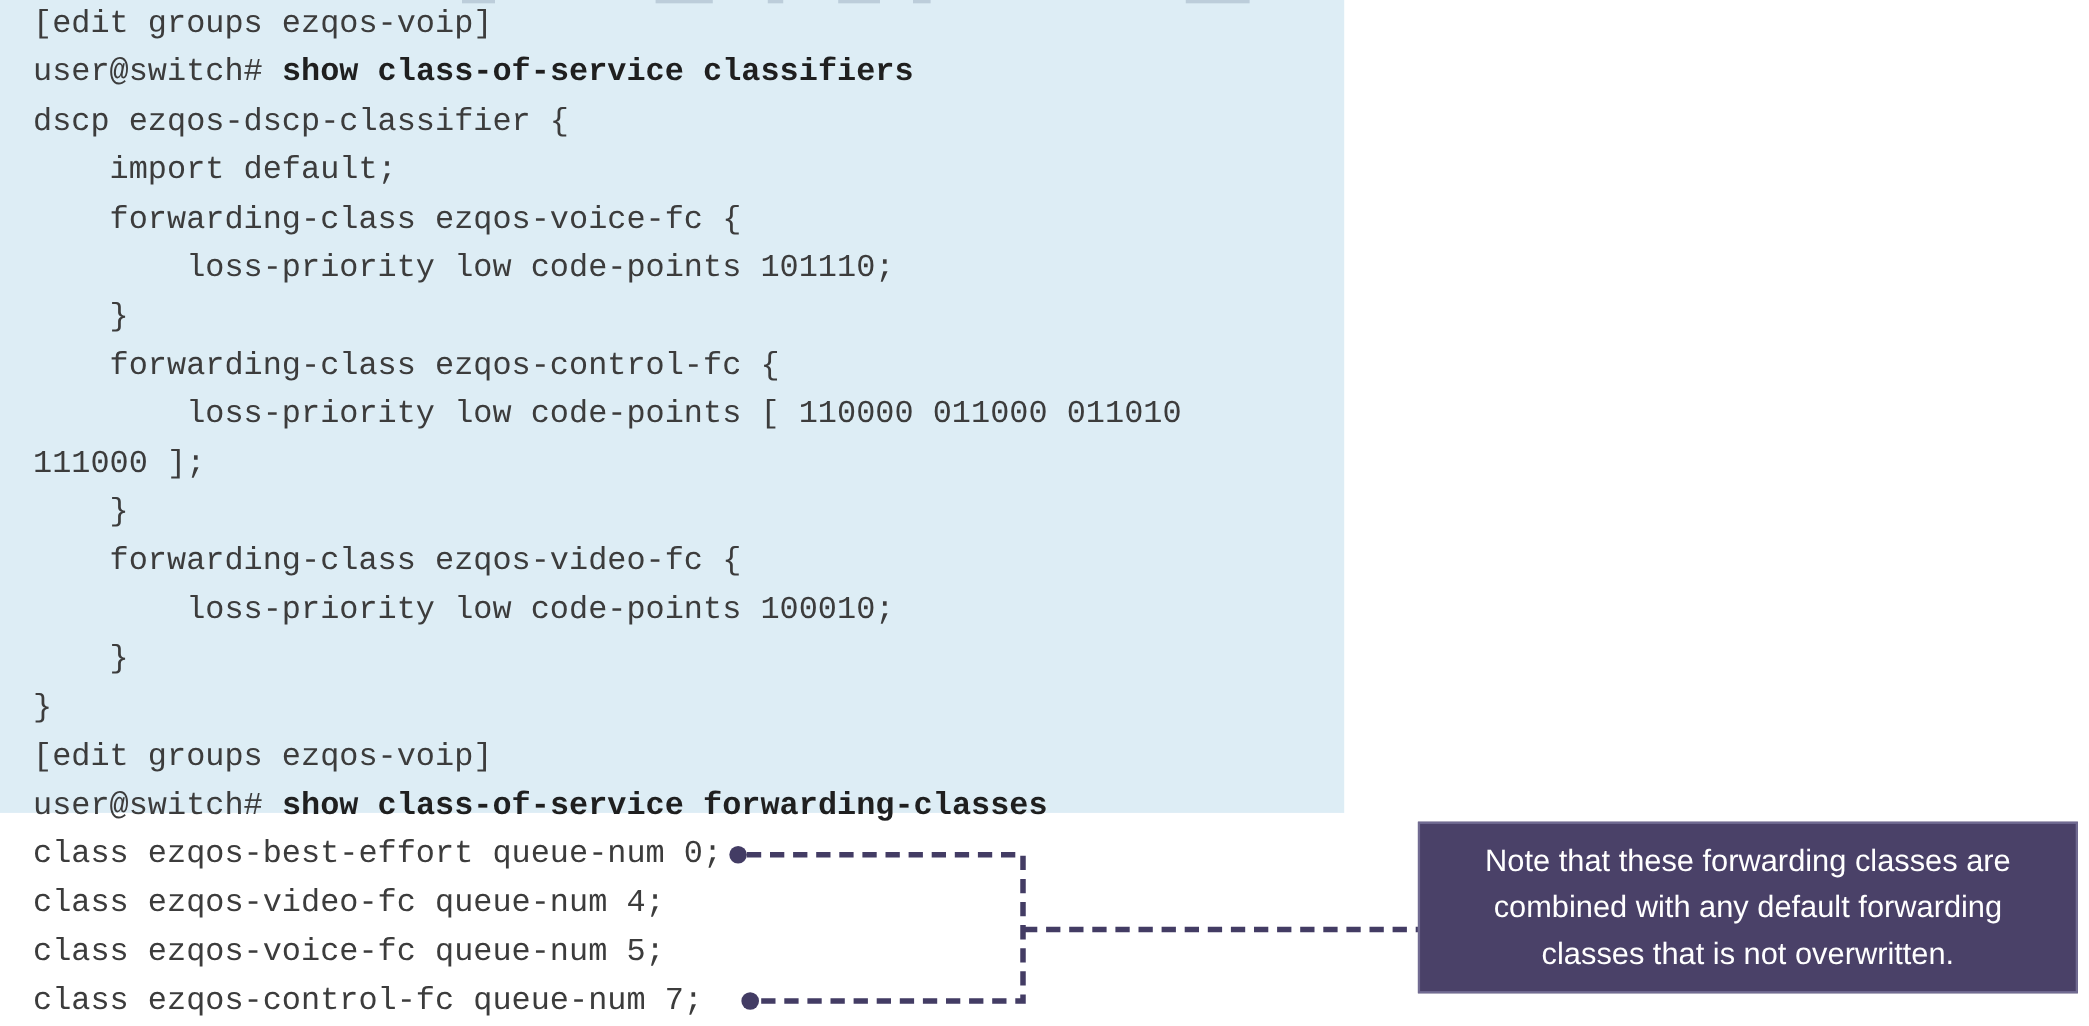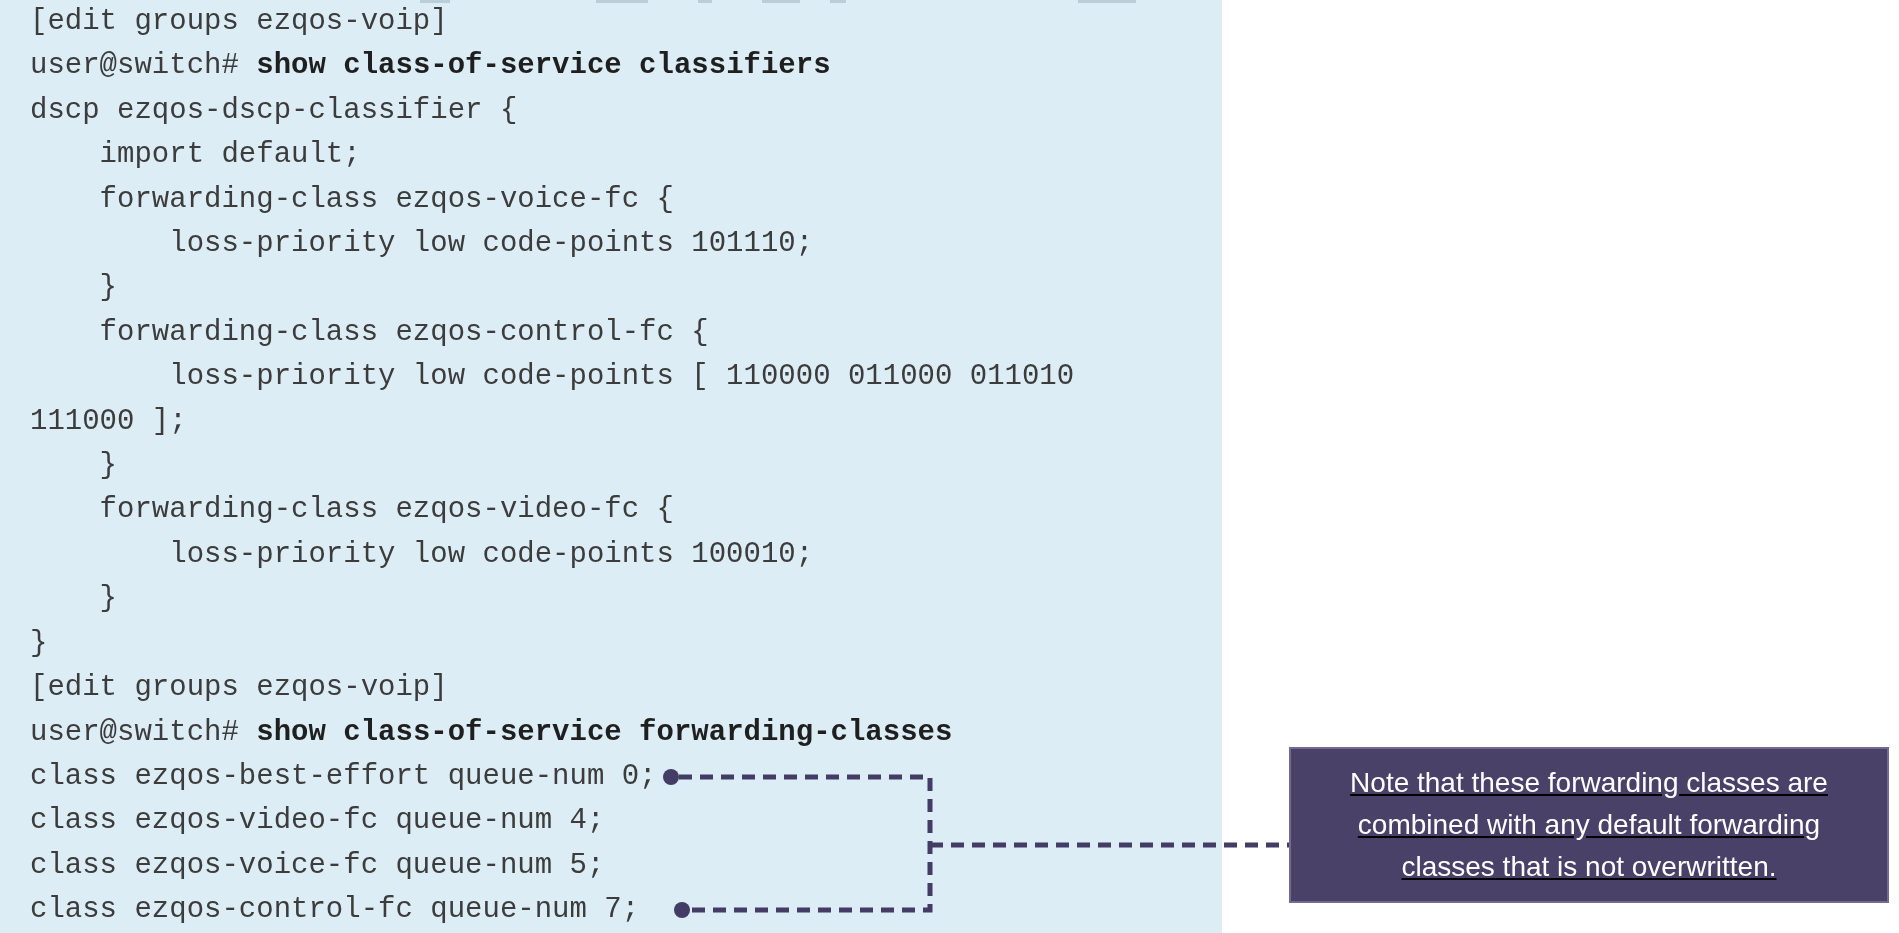--- a/index.html
+++ b/index.html
@@ -19,21 +19,21 @@
     height: 933px;
     background: var(--page-bg);
     position: relative;
     overflow: hidden;
     font-family: "Liberation Sans", sans-serif;
   }
   .code-panel {
     position: absolute;
     left: 0; top: 0;
     width: 1222px;
-    height: 933px;
+    height: 739px;
     background: var(--code-bg);
   }
   .code-block {
     position: absolute;
     left: 30px; top: 0;
     margin: 0;
     font-family: "Liberation Mono", "DejaVu Sans Mono", monospace;
     font-size: 29px;
     line-height: 44.4px;
     color: var(--code-text);
@@ -49,21 +49,20 @@
   .note-box {
     position: absolute;
     left: 1289px; top: 747px;
     width: 600px; height: 156px;
     background: var(--note-bg);
     border: 2px solid var(--note-border);
     display: flex;
     align-items: center;
     justify-content: center;
     padding: 8px 22px;
-    text-decoration: underline;
   }
   .note-text {
     color: var(--note-text);
     font-size: 28px;
     line-height: 42px;
     text-align: center;
   }
   .connector-svg {
     position: absolute;
     left: 0; top: 0;

